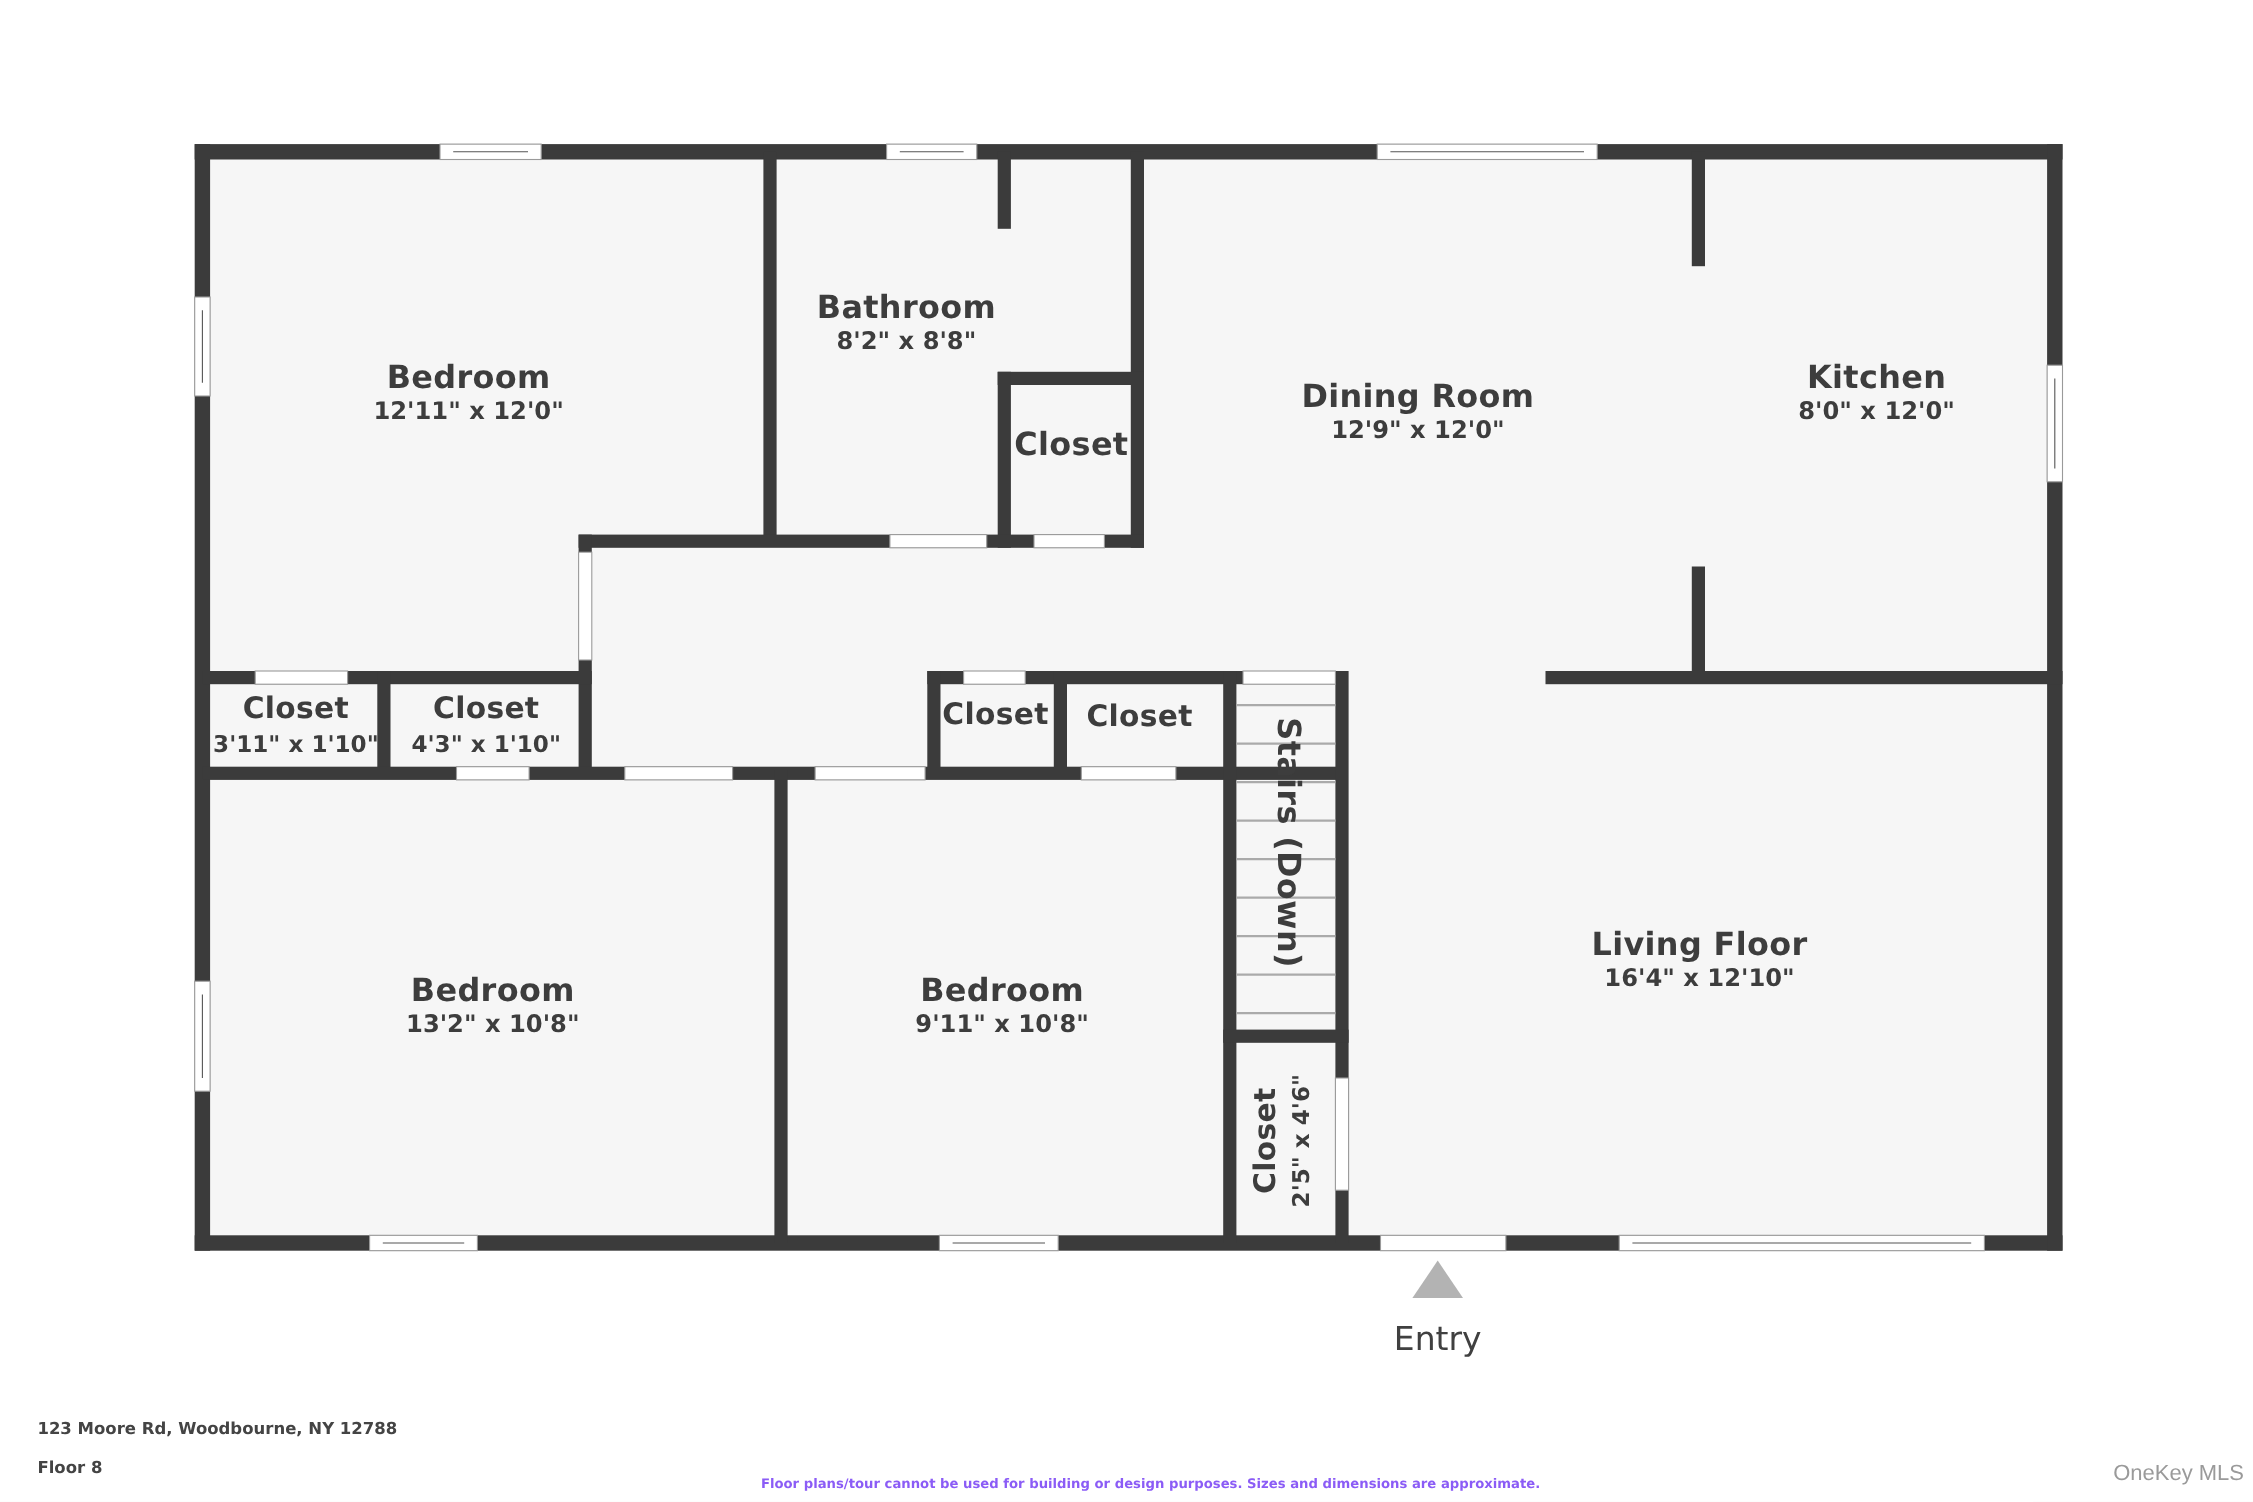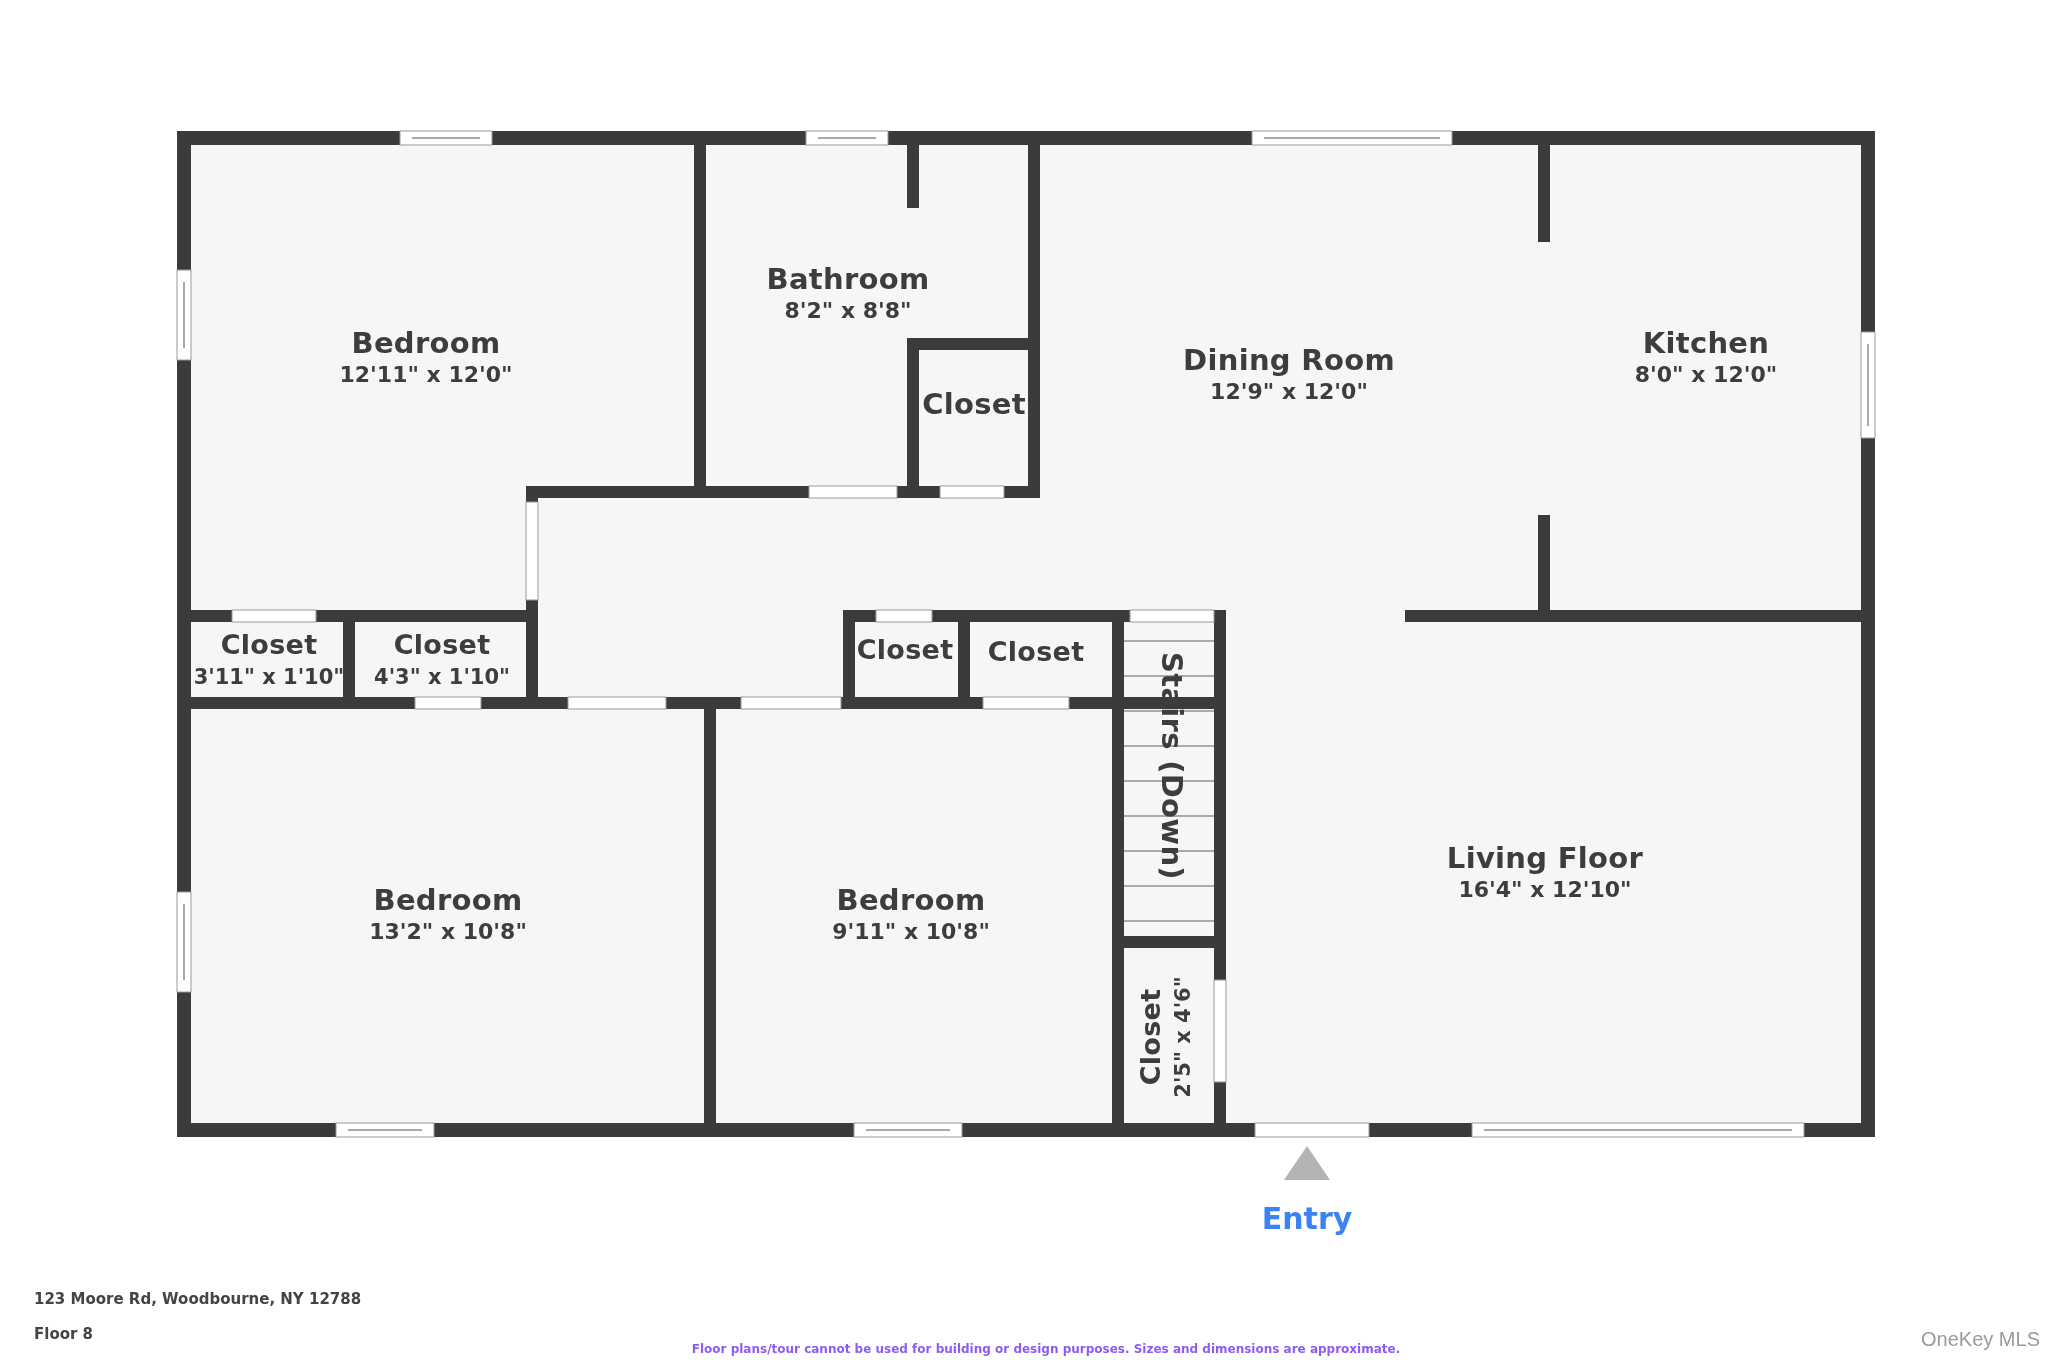--- a/index.html
+++ b/index.html
@@ -5,21 +5,21 @@
   html, body { margin:0; padding:0; background:#ffffff; }
   body { width:2048px; height:1365px; position:relative; overflow:hidden; font-family:"DejaVu Sans", sans-serif; }
   #plan { position:absolute; left:0; top:0; width:2048px; height:1365px; }
   .label { position:absolute; text-align:center; color:#3d3d3d; white-space:nowrap; transform:translate(-50%,-50%); }
   .label .name { font-weight:bold; font-size:29px; letter-spacing:0.3px; line-height:36px; display:block; }
   .label .dim { font-weight:bold; font-size:22px; line-height:28px; display:block; }
   .label.small .name { font-size:27px; }
   .label.small .dim { font-size:21px; }
   .label.vert { transform:translate(-50%,-50%) rotate(90deg); }
   .label.vert-ccw { transform:translate(-50%,-50%) rotate(-90deg); }
-  .entry-label { position:absolute; left:1307px; top:1218px; transform:translate(-50%,-50%); font-weight:bold; font-size:30px; color:#3b82f6; }
+  .entry-label { position:absolute; left:1307px; top:1218px; transform:translate(-50%,-50%); font-weight:normal; font-size:30px; color:#404040; }
   .footer-address { position:absolute; left:34px; top:1290px; font-size:15px; font-weight:bold; color:#444; }
   .footer-floor { position:absolute; left:34px; top:1325px; font-size:15px; font-weight:bold; color:#444; }
   .footer-disclaimer { position:absolute; left:1046px; top:1342px; transform:translateX(-50%); font-size:12px; font-weight:bold; color:#8b5cf6; white-space:nowrap; }
   .footer-brand { position:absolute; right:8px; top:1328px; font-family:"Liberation Sans", sans-serif; font-size:20px; color:#9a9a9a; }
 </style>
 </head>
 <body>
 
 <svg id="plan" viewBox="0 0 2048 1365" xmlns="http://www.w3.org/2000/svg">
 
@@ -118,21 +118,21 @@
     <line x1="1124" y1="921" x2="1214" y2="921"></line>
   </g>
 
   <polygon points="1307,1146 1284,1180 1330,1180" fill="#b3b3b3"></polygon>
 </svg>
 
 <div class="label" style="left:426px; top:357px;">
   <span class="name">Bedroom</span>
   <span class="dim">12'11" x 12'0"</span>
 </div>
-<div class="label" style="left:848px; top:293px;">
+<div class="label" style="left:824px; top:293px;">
   <span class="name">Bathroom</span>
   <span class="dim">8'2" x 8'8"</span>
 </div>
 <div class="label" style="left:974px; top:404px;">
   <span class="name">Closet</span>
 </div>
 <div class="label" style="left:1289px; top:374px;">
   <span class="name">Dining Room</span>
   <span class="dim">12'9" x 12'0"</span>
 </div>

